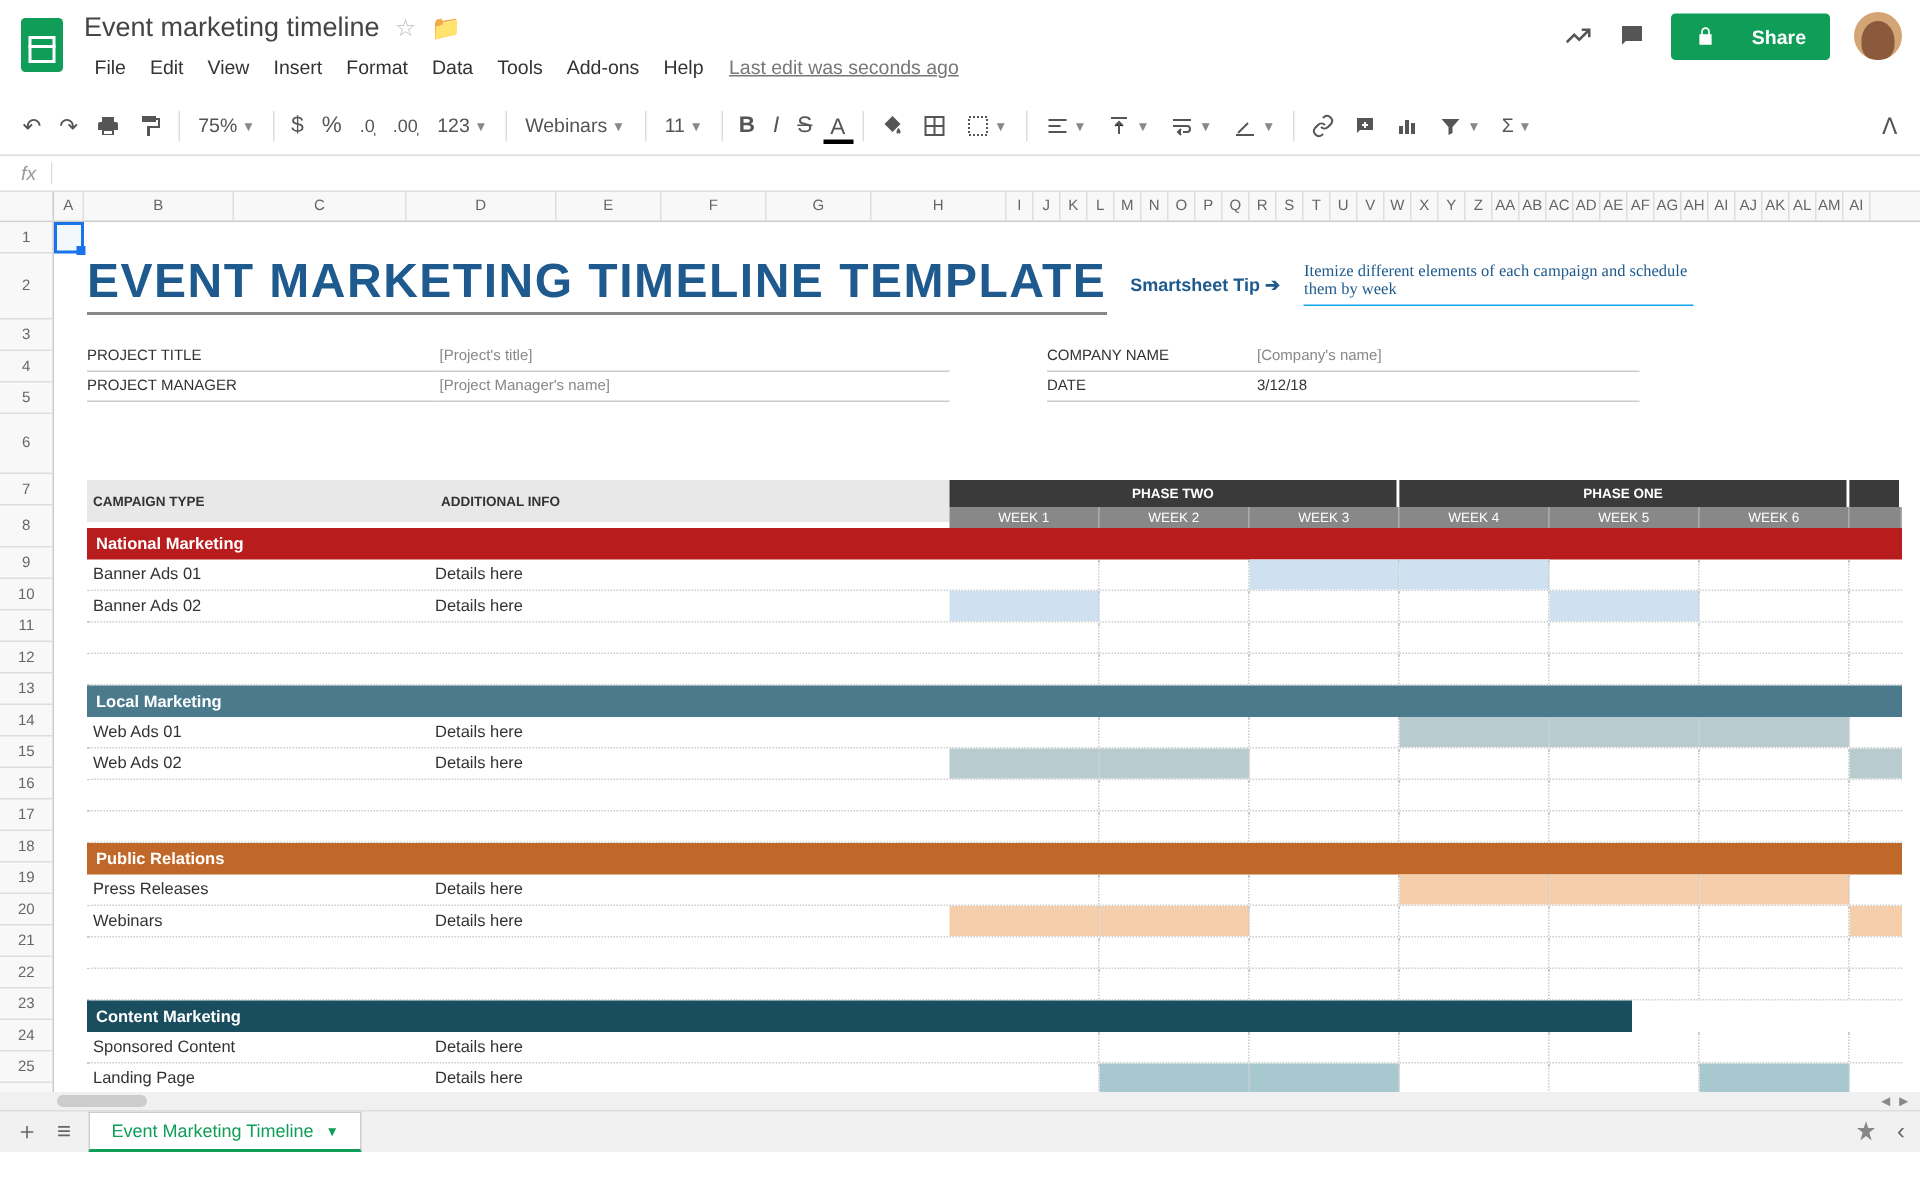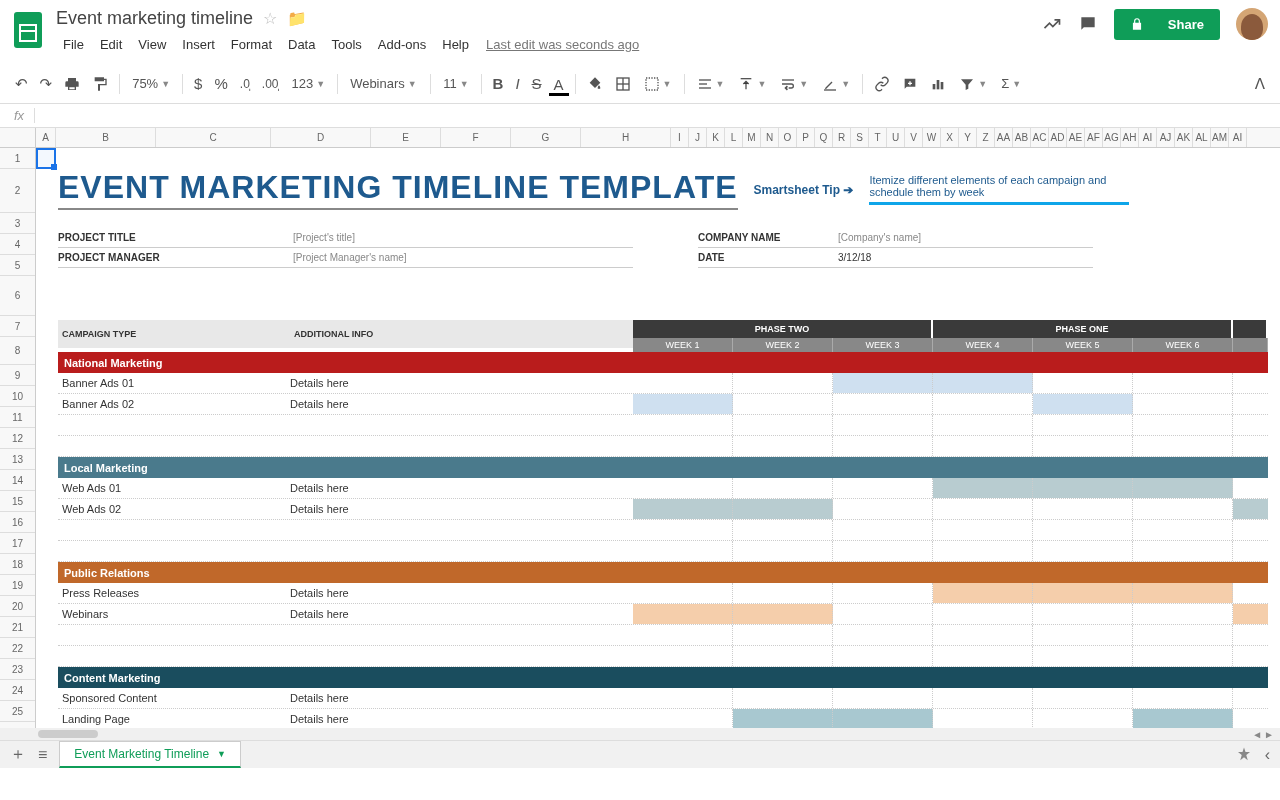--- a/index.html
+++ b/index.html
@@ -53,26 +53,26 @@
 
 
 .content { position: absolute; top: 0; left: 0; right: 0; }
 .sel-cell { position: absolute; top: 0; left: 0; width: 20px; height: 21px; border: 2px solid #1a73e8; background: rgba(26,115,232,0.05); }
 .sel-cell::after { content:""; position:absolute; bottom:-3px; right:-3px; width:6px; height:6px; background:#1a73e8; }
 
 .pad { padding-left: 22px; padding-right: 10px; }
 .title-row { padding-top: 21px; display: flex; align-items: center; gap: 16px; }
 .big-title { font-size: 32px; font-weight: 800; color: #1e5a8e; letter-spacing: 1px; border-bottom: 2px solid #888; padding-bottom: 2px; }
 .tip-link { color: #1e5a8e; font-weight: bold; font-size: 12px; cursor: pointer; }
-.tip-text { color: #1e5a8e; font-size: 11px; max-width: 260px; border-bottom:3px solid #0ea5e9; padding-bottom:4px;}
+.tip-text { color: #1e5a8e; font-size: 11px; max-width: 260px; border-bottom:1px solid #0ea5e9; padding-bottom:4px;font-family:Liberation Serif, serif;}
 
 .meta-table { margin-top: 18px; }
 .meta-row { display: flex; }
 .meta-cell { border-bottom: 1px solid #ccc; padding: 4px 0; font-size: 10px; }
-.meta-label { width: 235px; font-weight: bold; color: #333; }
+.meta-label { width: 235px; font-weight: normal; color: #333; }
 .meta-val { width: 340px; color: #888; }
 .meta-gap { width: 65px; }
 
 .timeline { margin-top: 52px; width: 1210px; }
 .th-row { display: flex; }
 .th-left { width: 575px; display: flex; background: #e8e8e8; font-size: 9px; font-weight: bold; padding: 8px 4px; height: 28px; align-items:center;}
 .th-campaign { width: 232px; }
 .th-info { flex: 1; }
 .th-phase { background: #3a3a3a; color: white; font-size: 9px; font-weight: bold; text-align: center; padding: 4px; height: 18px; border-right: 2px solid white; }
 .th-phase.p1 { width: 300px; }
@@ -570,21 +570,21 @@
                 <div class="task-cells">
                   <div class="wc"></div>
                   <div class="wc"></div>
                   <div class="wc"></div>
                   <div class="wc"></div>
                   <div class="wc"></div>
                   <div class="wc"></div>
                   <div class="wc last"></div>
                 </div>
               </div>
-              <div class="section-hdr sec-cm" style="width: 1210px;">Content Marketing</div>
+              <div class="section-hdr sec-cm" style="width: 1030px;">Content Marketing</div>
               <div class="task-row">
                 <div class="task-name">Sponsored Content</div>
                 <div class="task-info">Details here</div>
                 <div class="task-cells">
                   <div class="wc"></div>
                   <div class="wc"></div>
                   <div class="wc"></div>
                   <div class="wc"></div>
                   <div class="wc"></div>
                   <div class="wc"></div>

